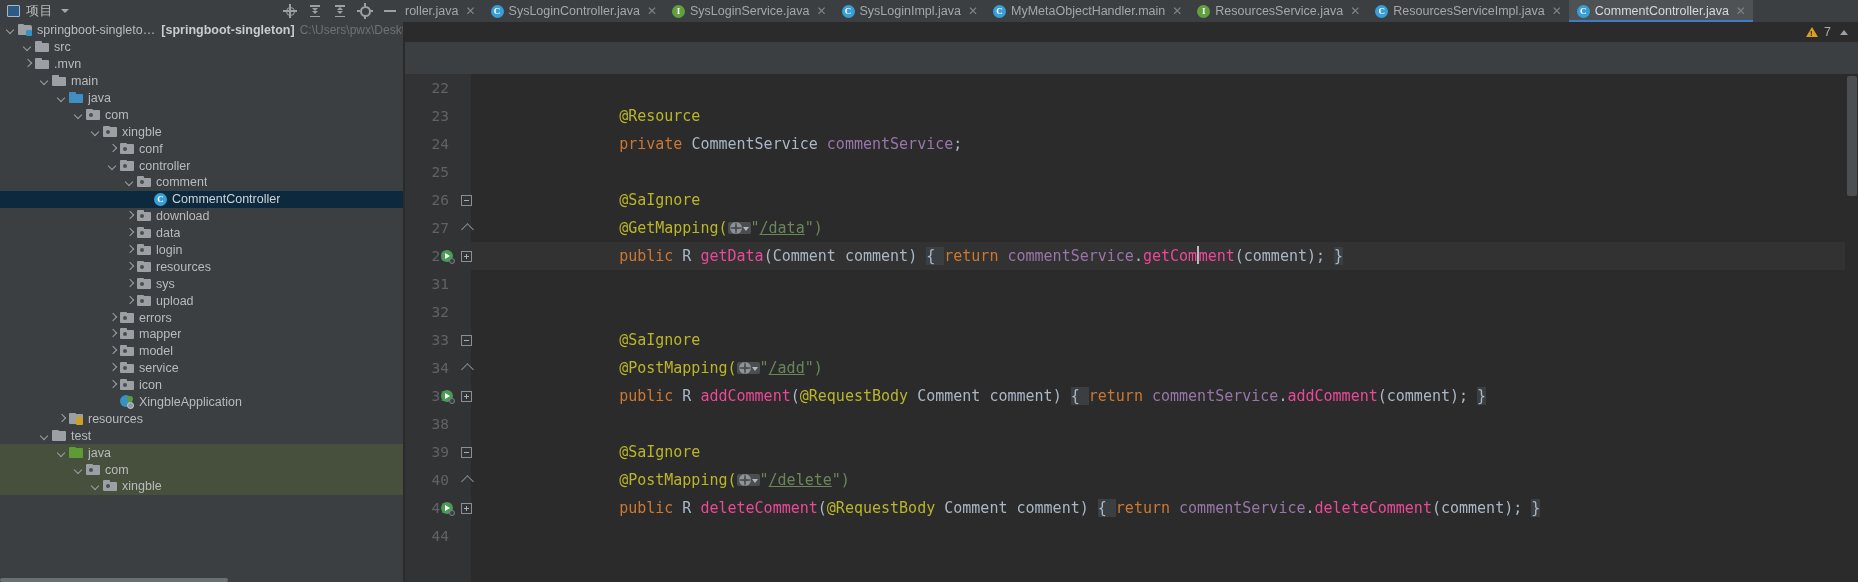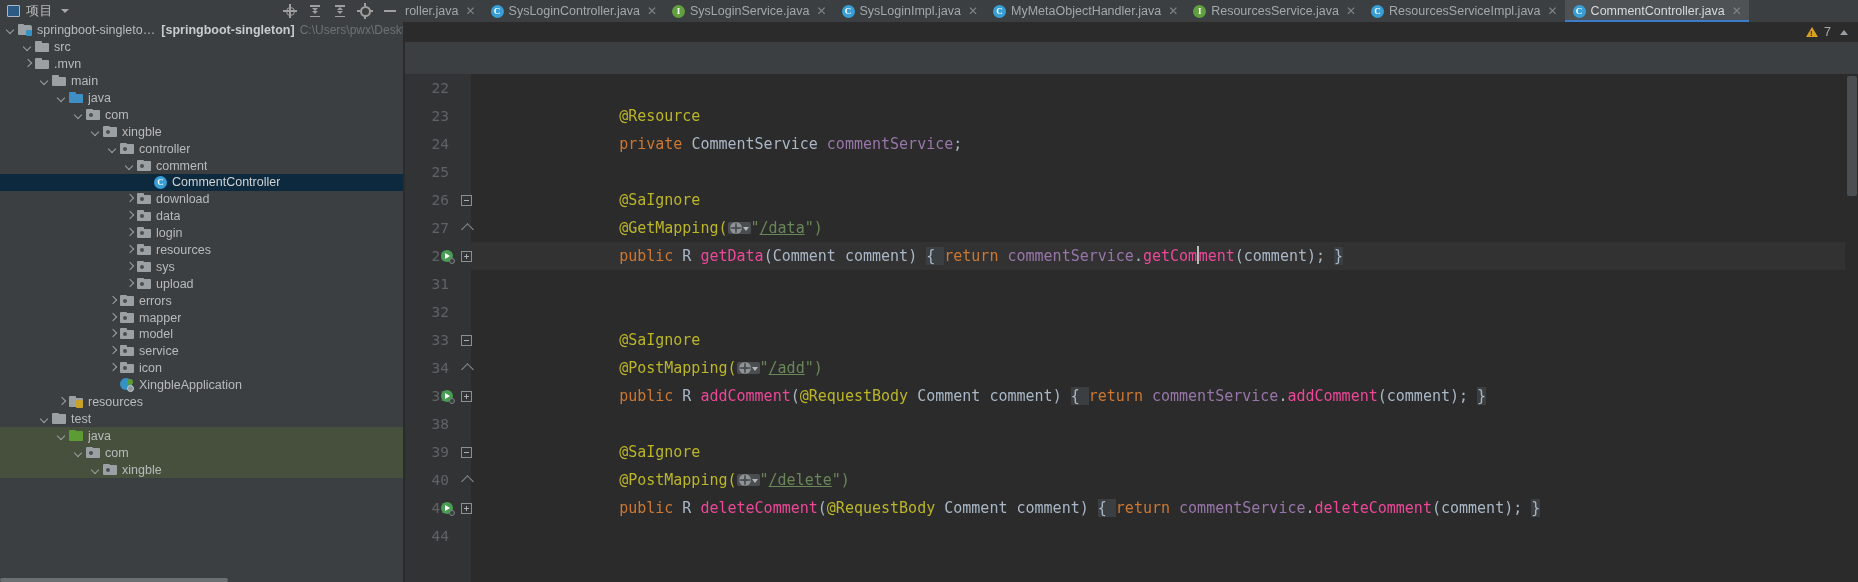--- a/index.html
+++ b/index.html
@@ -310,21 +310,21 @@
         <span>SysLoginService.java</span>
         <span class="tclose">✕</span>
       </div>
       <div class="tab">
         <span class="cls-ico cls-c">C</span>
         <span>SysLoginImpl.java</span>
         <span class="tclose">✕</span>
       </div>
       <div class="tab">
         <span class="cls-ico cls-c">C</span>
-        <span>MyMetaObjectHandler.java</span>
+        <span>MyMetaObjectHandler.main</span>
         <span class="tclose">✕</span>
       </div>
       <div class="tab">
         <span class="cls-ico cls-i">I</span>
         <span>ResourcesService.java</span>
         <span class="tclose">✕</span>
       </div>
       <div class="tab">
         <span class="cls-ico cls-c">C</span>
         <span>ResourcesServiceImpl.java</span>
@@ -406,20 +406,30 @@
       </div>
       <div class="row">
         <span style="flex: 0 0 91px;"></span>
         <span class="arrow d"></span>
         <span class="ic-pkg">
           <i class="t"></i>
           <i class="f"></i>
           <i class="d"></i>
         </span>
         <span class="row-label">xingble</span>
+      </div>
+      <div class="row">
+        <span style="flex: 0 0 108px;"></span>
+        <span class="arrow r"></span>
+        <span class="ic-pkg">
+          <i class="t"></i>
+          <i class="f"></i>
+          <i class="d"></i>
+        </span>
+        <span class="row-label">conf</span>
       </div>
       <div class="row">
         <span style="flex: 0 0 108px;"></span>
         <span class="arrow d"></span>
         <span class="ic-pkg">
           <i class="t"></i>
           <i class="f"></i>
           <i class="d"></i>
         </span>
         <span class="row-label">controller</span>

